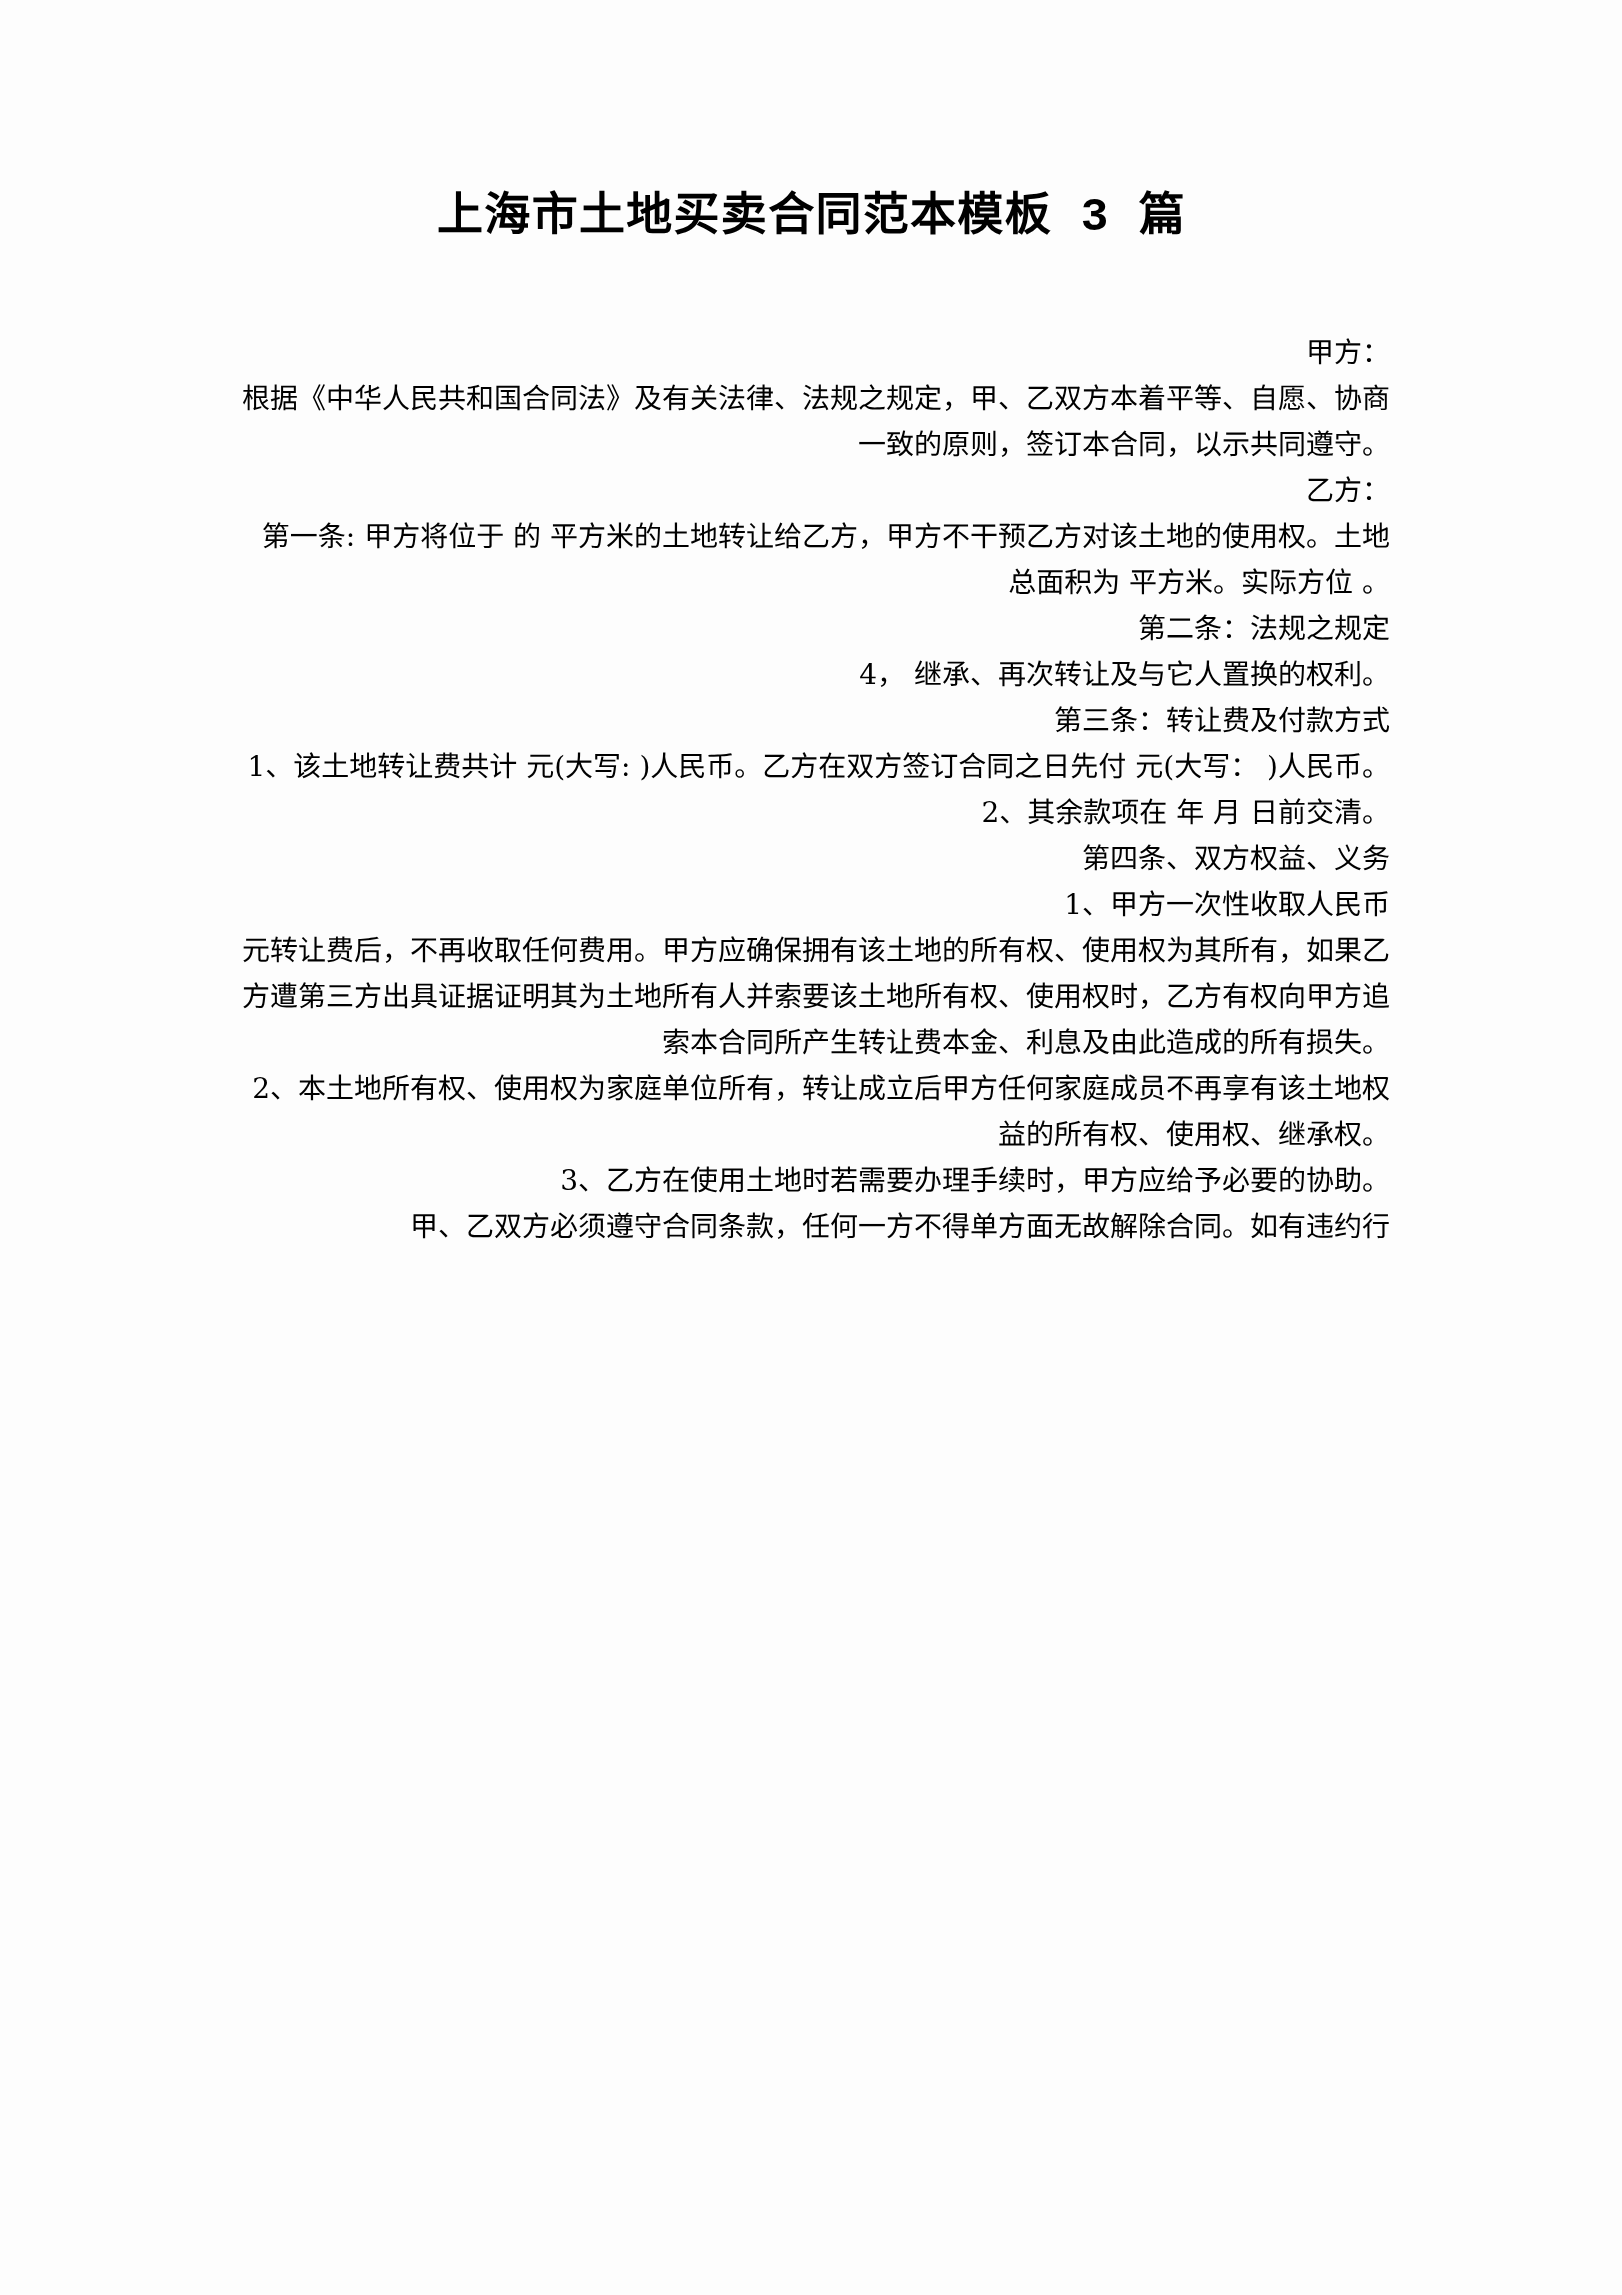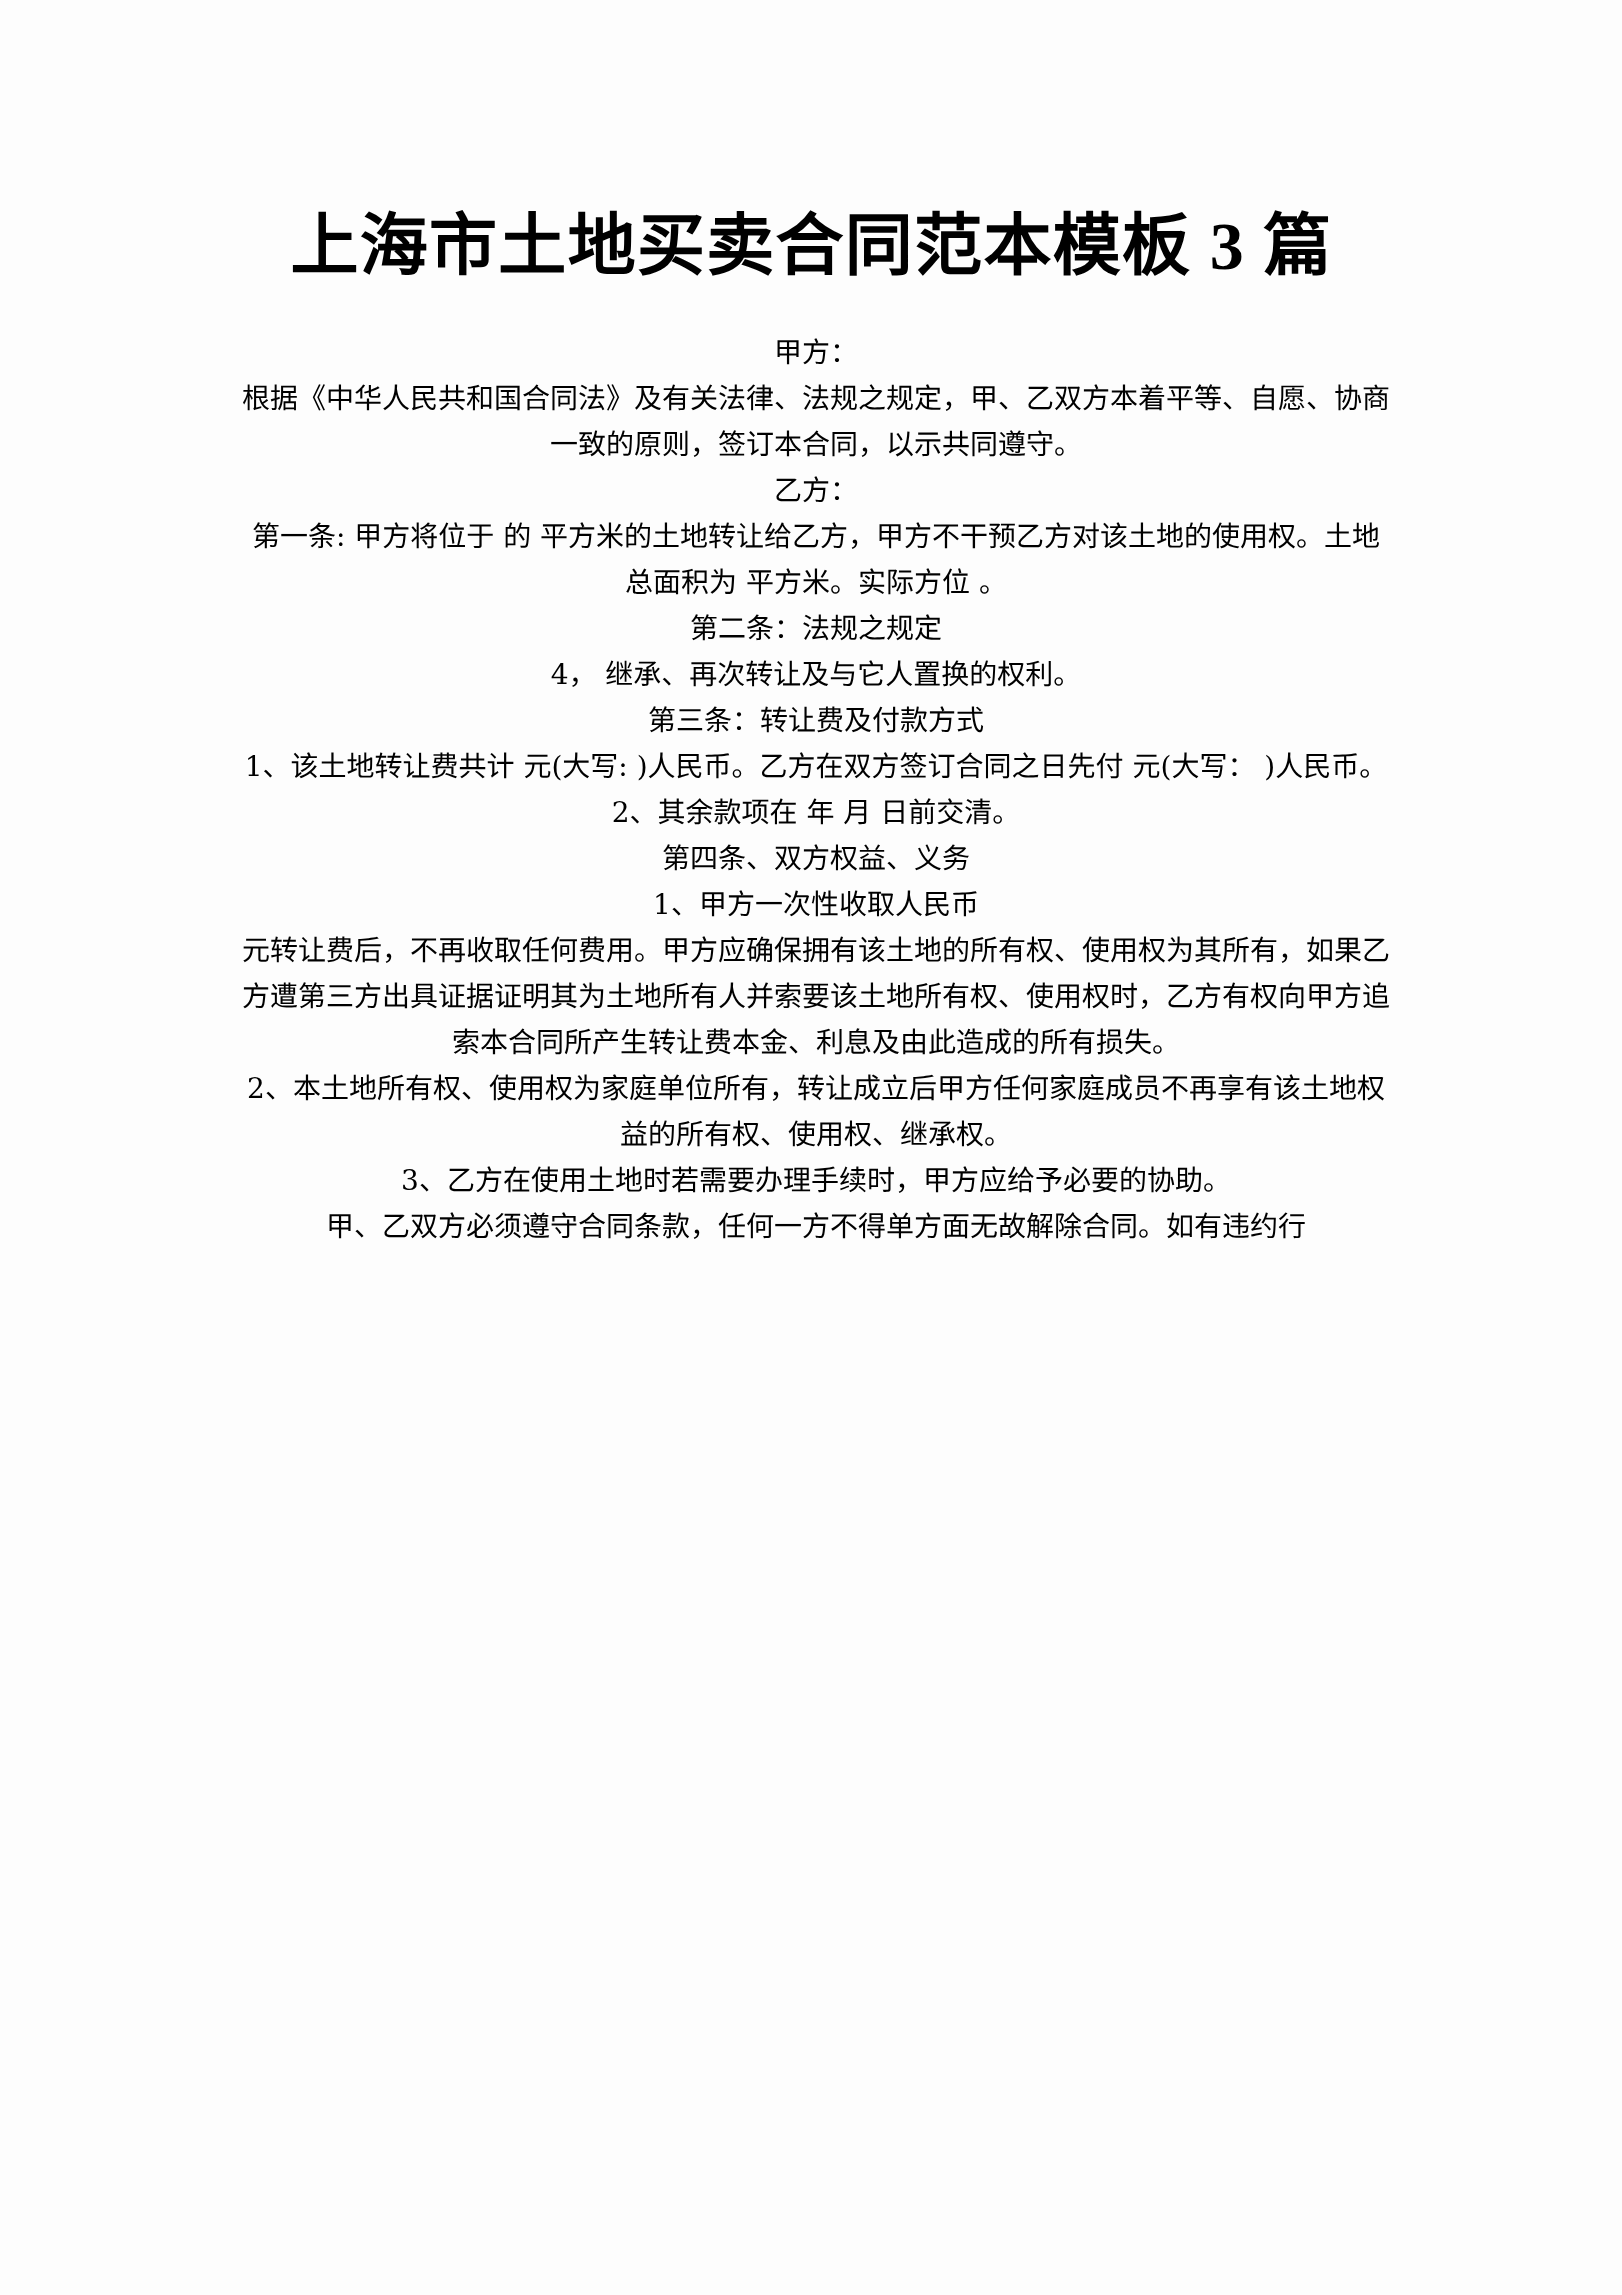--- a/index.html
+++ b/index.html
@@ -17,38 +17,38 @@
     box-sizing: border-box;
     font-family: "DejaVu Serif", "Liberation Serif", serif;
     color: #000000;
   }
   #doc-title {
     position: absolute;
     left: 0;
     top: 160px;
     width: 1623px;
     text-align: center;
-    font-family: Liberation Serif, serif;
+    font-family: Liberation Mono, monospace;
     font-weight: bold;
-    font-size: 68px;
+    font-size: 46px;
     line-height: 1.2;
     letter-spacing: 1.3px;
     white-space: pre;
   }
   #body-text {
     position: absolute;
     left: 242px;
     top: 330px;
     width: 1148px;
   }
   #body-text .para {
     font-family: "DejaVu Serif", "Liberation Serif", serif;
     font-size: 28px;
     line-height: 46px;
-    text-align: center;
+    text-align: right;
     margin: 0;
     padding: 0;
     white-space: pre-wrap;
     word-break: break-all;
     letter-spacing: 0px;
   }
 </style>
 </head>
 <body>
 

